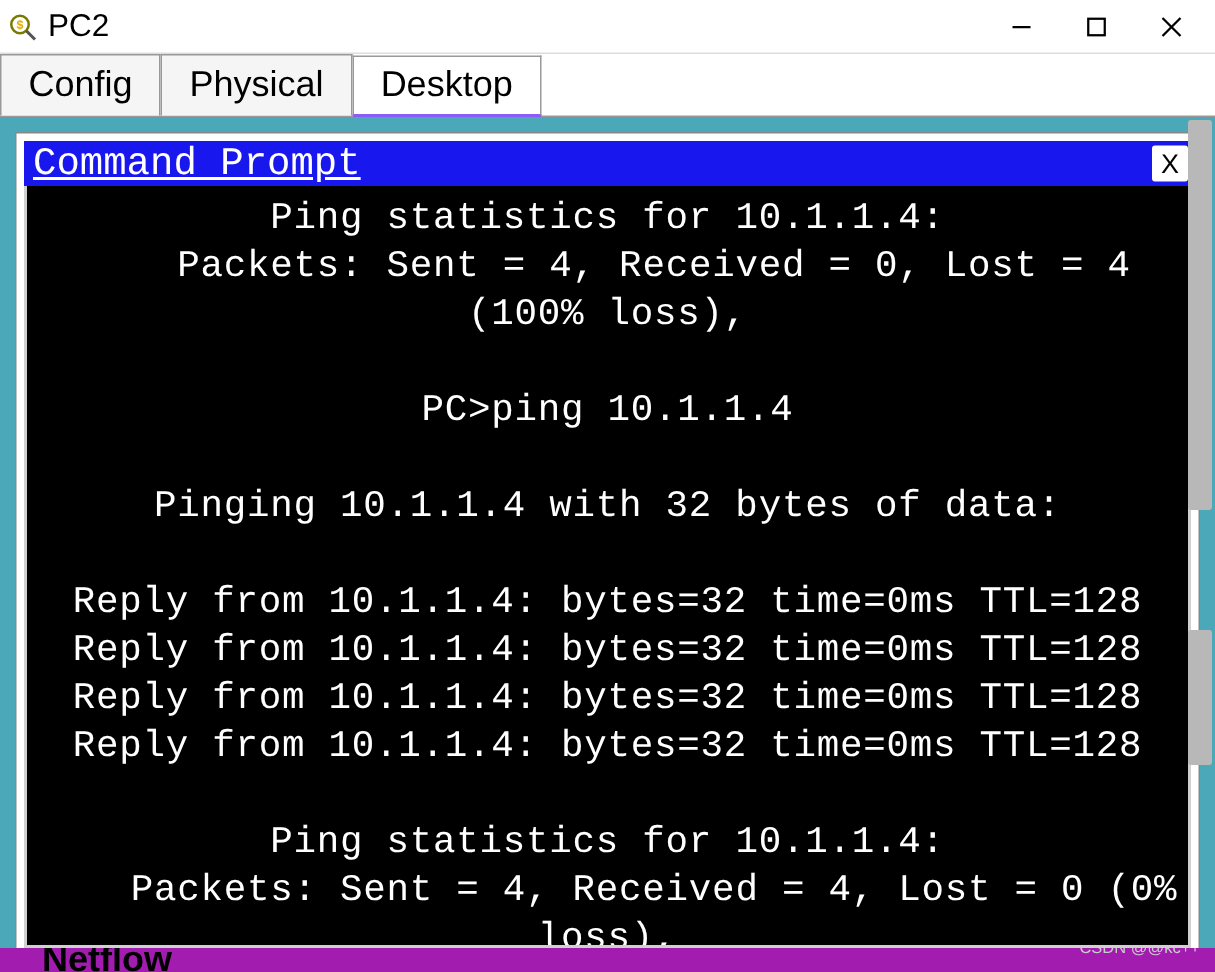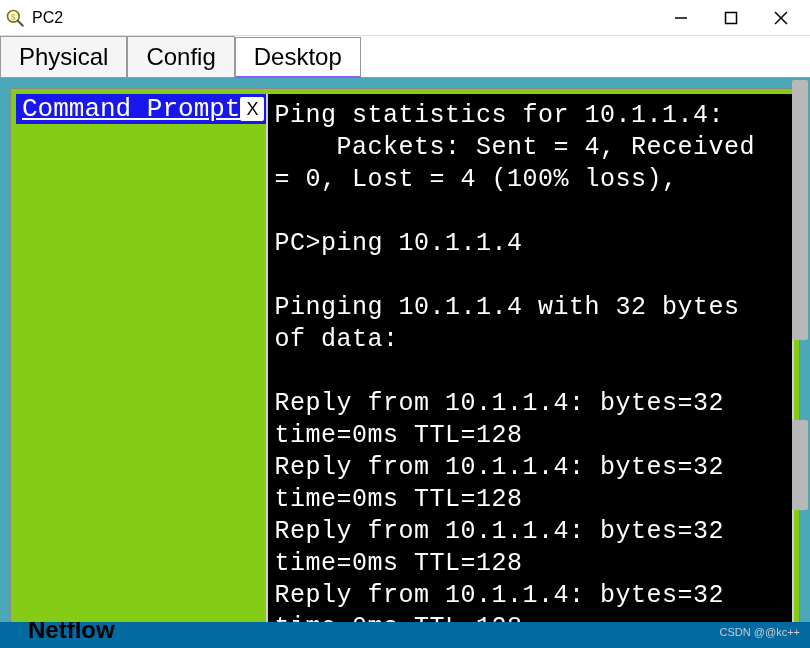--- a/index.html
+++ b/index.html
@@ -27,21 +27,21 @@
     .app-icon {
       width: 22px;
       height: 22px;
       margin-right: 6px;
       display: flex;
       align-items: center;
       justify-content: center;
     }
     .app-icon svg { width: 20px; height: 20px; }
     .window-title {
-      font-size: 16px;
+      font-size: 21px;
       flex: 1;
     }
     .window-controls {
       display: flex;
       align-items: center;
     }
     .win-ctrl {
       width: 50px;
       height: 34px;
       display: flex;
@@ -73,28 +73,29 @@
       top: 1px;
     }
     .content-area {
       flex: 1;
       background: #4aa8b8;
       padding: 10px;
       position: relative;
       overflow: hidden;
     }
     .cmd-window {
-      background: #84cc16;
+      background: #ffffff;
       border: 1px solid #888;
       width: 100%;
       height: 100%;
       display: flex;
-      flex-direction: row;
+      flex-direction: column;
       padding: 5px;
       position: relative;
+      text-align: center;
     }
     .cmd-titlebar {
       background: #1818ee;
       color: #fff;
       display: flex;
       align-items: center;
       justify-content: space-between;
       height: 30px;
       padding: 0 2px 0 6px;
     }
@@ -154,22 +155,22 @@
       width: 16px;
       height: 90px;
       background: #b8b8b8;
       border-radius: 2px;
     }
     .bottom-strip {
       position: absolute;
       bottom: 0;
       left: 0;
       right: 0;
-      height: 26px;
-      background: #0369a1;
+      height: 16px;
+      background: #a21caf;
       color: #000;
       font-weight: bold;
       font-size: 24px;
       padding-left: 28px;
       line-height: 24px;
       overflow: hidden;
     }
     .bottom-strip-label { position: relative; top: -4px; }
     .watermark {
       position: absolute;
@@ -208,22 +209,22 @@
       <div class="win-ctrl">
         <svg viewBox="0 0 14 14">
             <line x1="1" y1="1" x2="13" y2="13" stroke="#000" stroke-width="1.5"></line>
             <line x1="13" y1="1" x2="1" y2="13" stroke="#000" stroke-width="1.5"></line>
           </svg>
       </div>
     </div>
   </div>
 
   <div class="tabbar">
+    <div class="tab">Config</div>
     <div class="tab">Physical</div>
-    <div class="tab">Config</div>
     <div class="tab active">Desktop</div>
   </div>
 
   <div class="content-area">
     <div class="cmd-window">
       <div class="cmd-titlebar">
         <span class="cmd-title">Command Prompt</span>
         <span class="cmd-close">X</span>
       </div>
       <div class="terminal" id="terminal">Ping statistics for 10.1.1.4:

